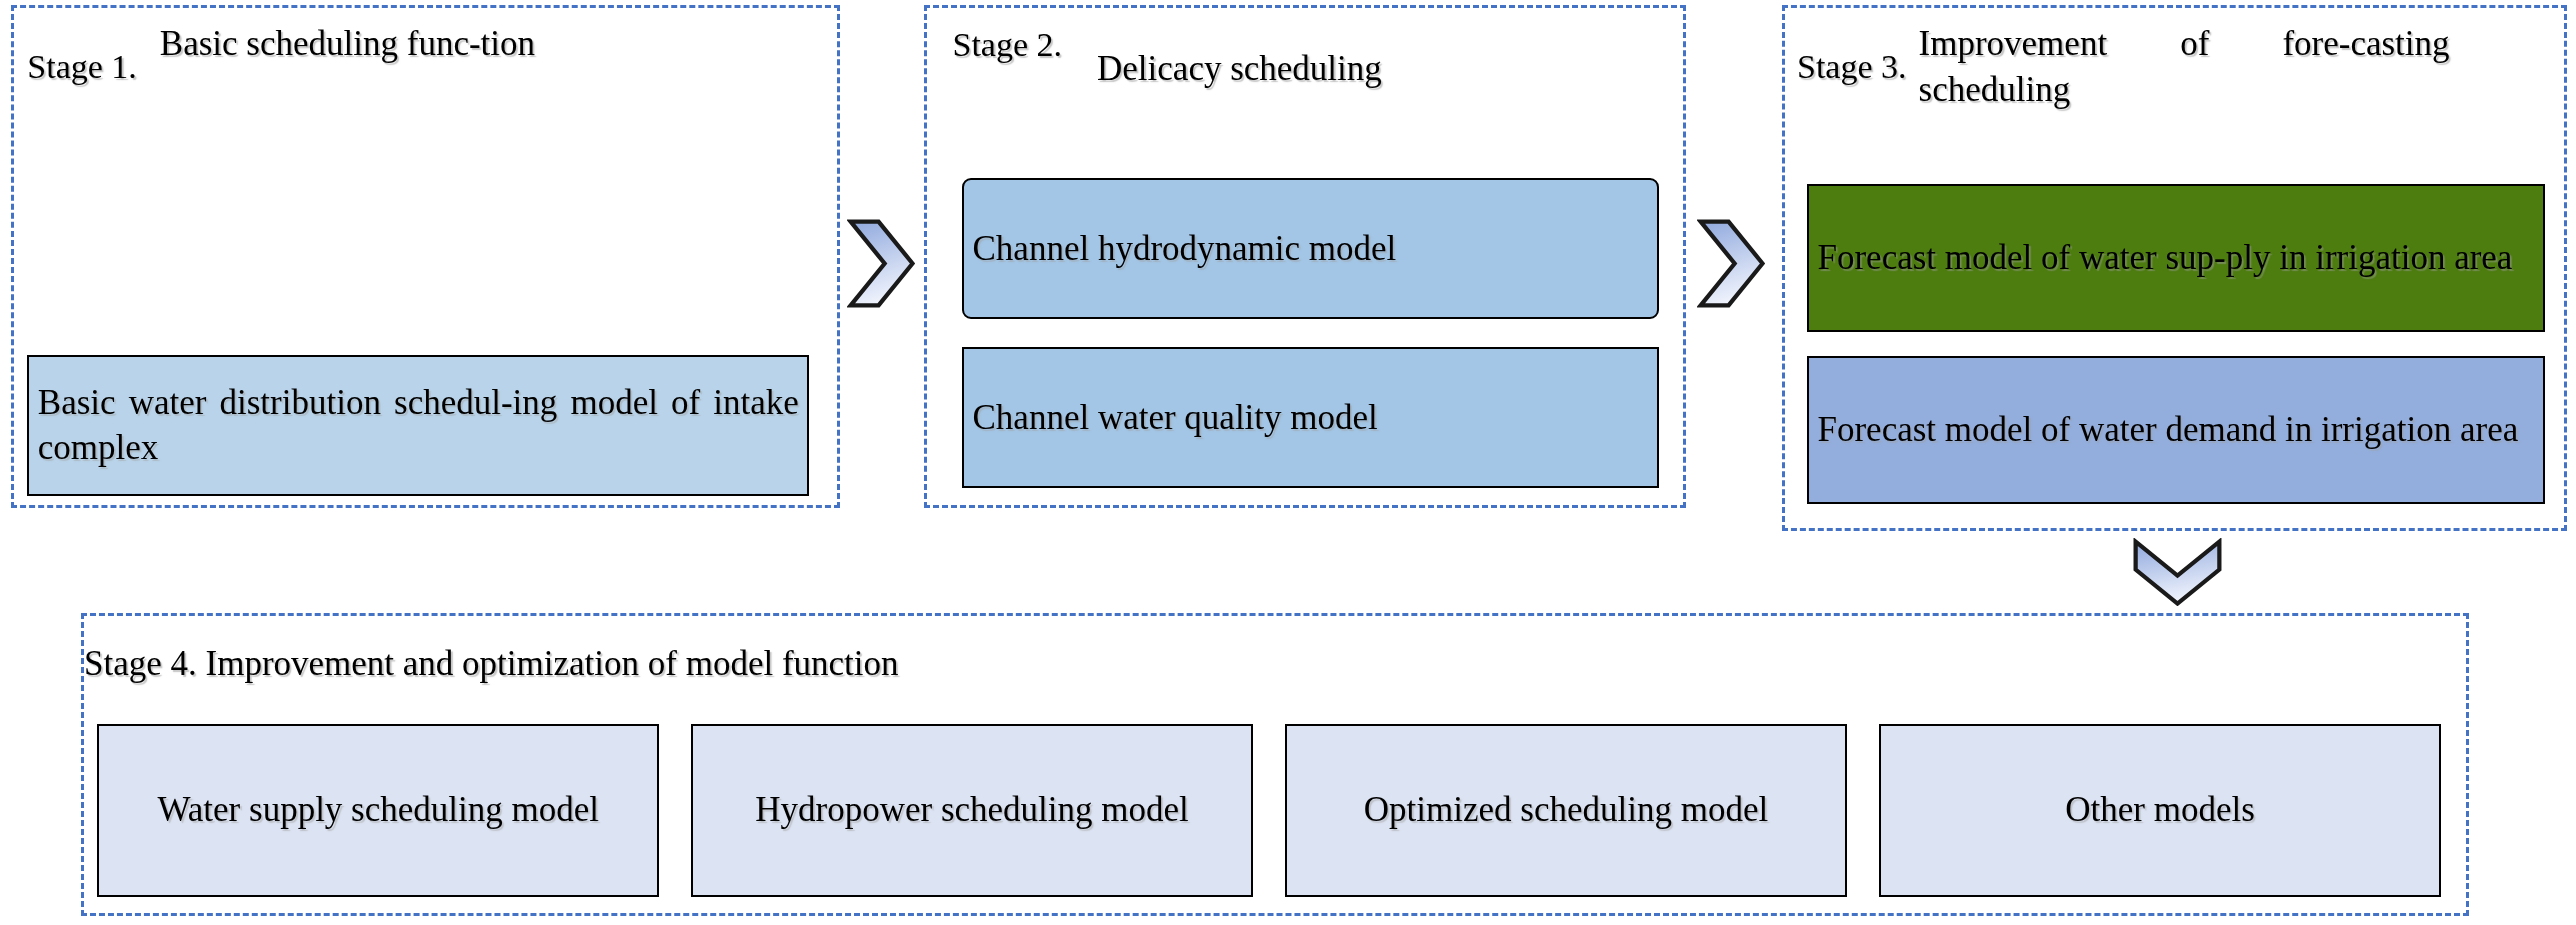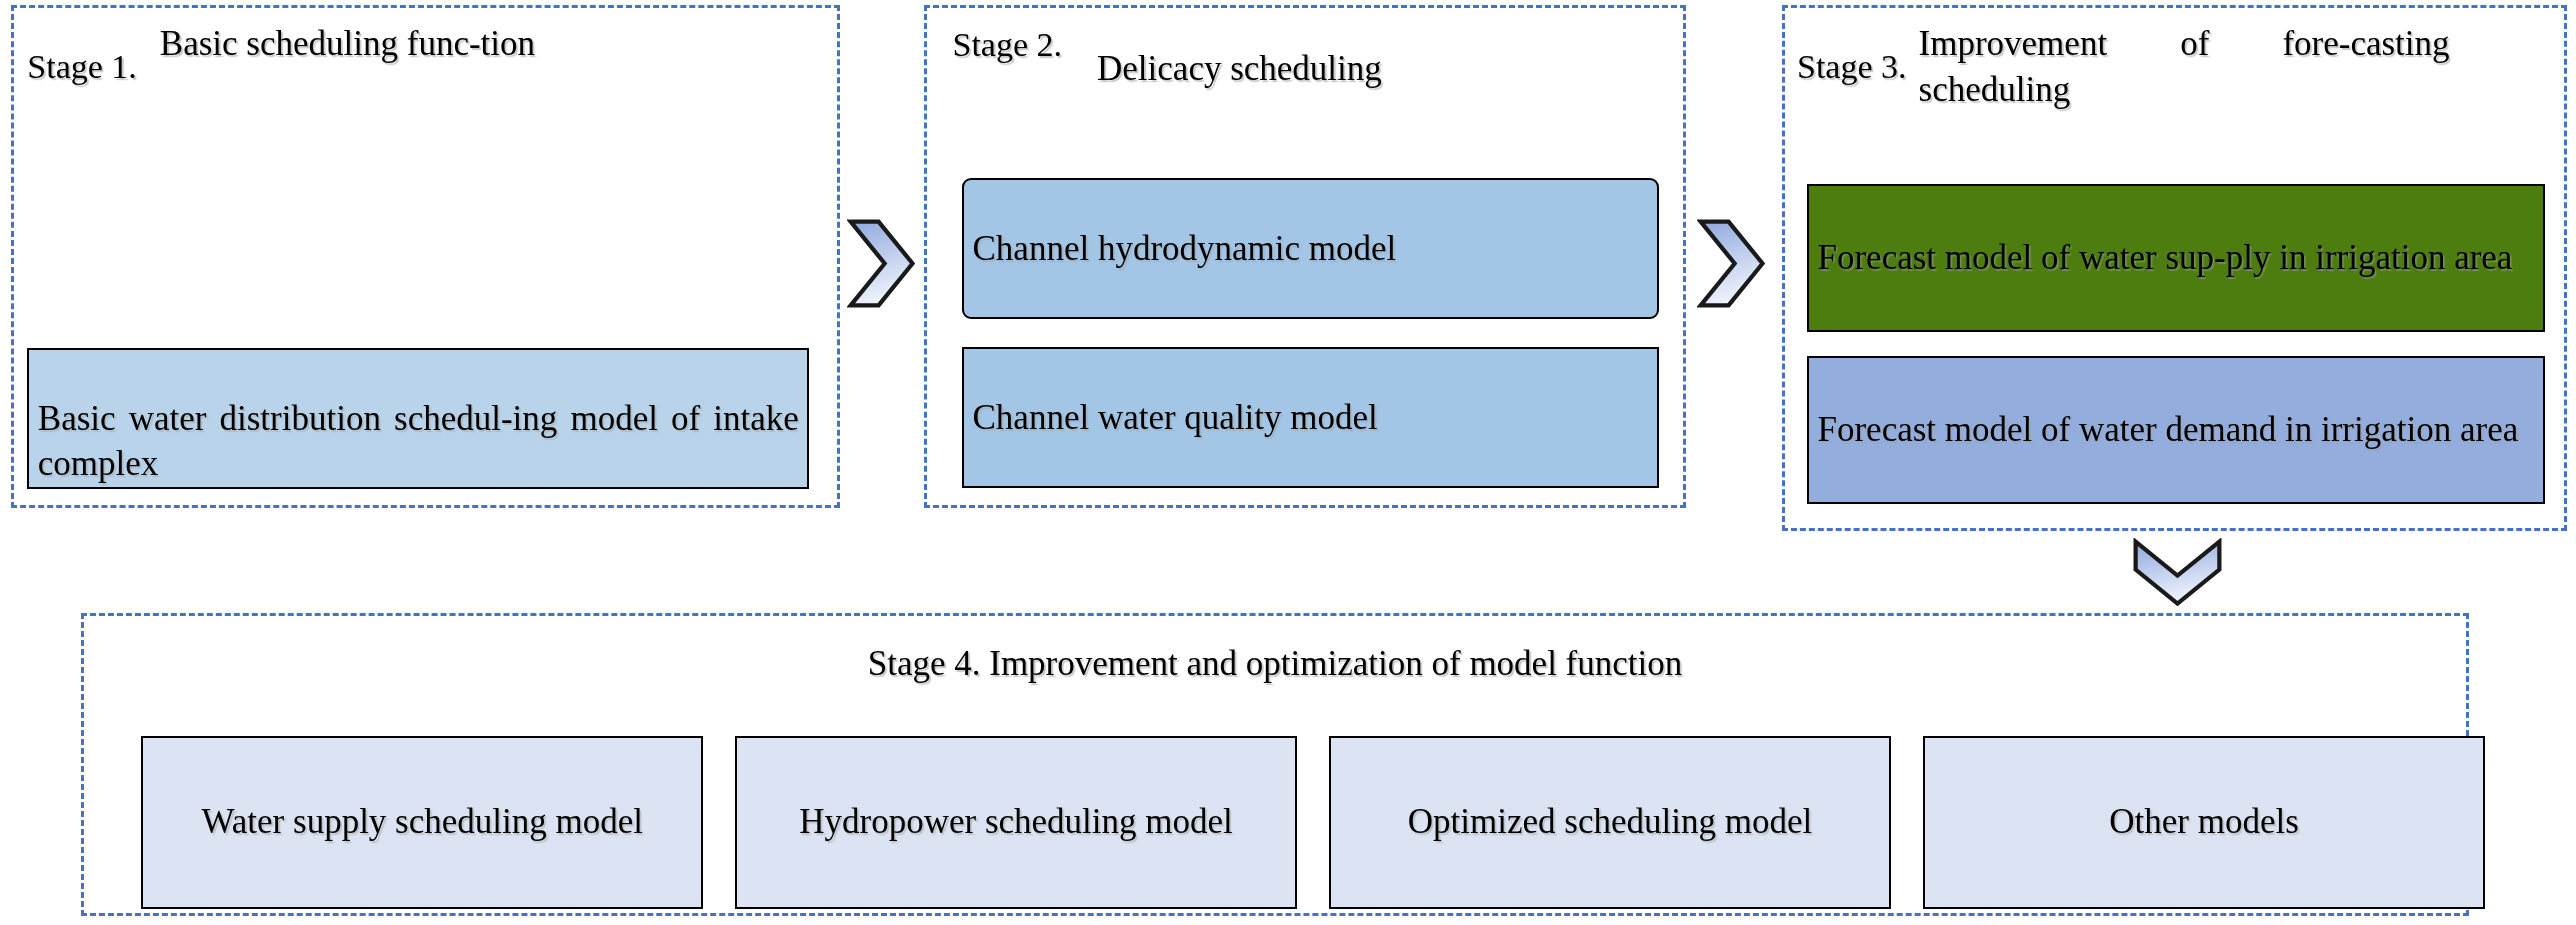--- a/index.html
+++ b/index.html
@@ -64,44 +64,44 @@
     line-height:1.30;
     text-align:justify;
     text-align-last:left;
     text-shadow:1.8px 1.8px 1.2px rgba(160,160,160,.5);
     padding:0 8.5px;
   }
   .model-text.nojustify{ text-align:left; }
 
   
   #s1-box-0{left:13.3px; top:170px; width:782px; height:141px; background:#b9d4ea;}
-  #s1-box-1{left:13.3px; top:340px; width:782px; height:141px; background:#b9d4ea;align-items:flex-end;}
+  #s1-box-1{left:13.3px; top:347px; width:782px; height:141px; background:#b9d4ea;}
   
   #s2-box-0{left:35px; top:170px; width:697px; height:141px; background:#a3c6e6;border-radius:9px;}
   #s2-box-1{left:35px; top:339px; width:697px; height:141px; background:#a3c6e6;}
   
   #s3-box-0{left:22px; top:176px; width:738px; height:148px; background:#4d7c0f;}
   #s3-box-1{left:22px; top:348px; width:738px; height:148px; background:#93aedd;}
   
   .s4-box{
-    position:absolute;top:120px;width:562px;height:173px;
+    position:absolute;top:108px;width:562px;height:173px;
     background:#dce3f2;border:2.4px solid #000;box-sizing:border-box;
-    display:flex;align-items:center;justify-content:center;margin-left:44px;
+    display:flex;align-items:center;justify-content:center;
   }
   #s4-box-0{left:13.3px;}
   #s4-box-1{left:607px;}
   #s4-box-2{left:1201px;}
   #s4-box-3{left:1795px;}
   .s4-text{
     font-size:35px;line-height:1.55;text-align:center;
     text-shadow:1.8px 1.8px 1.2px rgba(160,160,160,.5);padding:0 11px;
   }
   #stage4-title{
     position:absolute;left:0;top:28px;width:100%;
-    text-align:center;font-size:35px;
+    font-size:35px;
     text-shadow:1.8px 1.8px 1.2px rgba(150,150,150,.55);
   }
 
   
   .chev{position:absolute;}
   #chev-1-2{left:847px;top:218px;width:68px;height:91px;}
   #chev-2-3{left:1697px;top:218px;width:68px;height:91px;}
   #chev-3-4{left:2132px;top:538px;width:91px;height:68px;}
 </style>
 </head>

